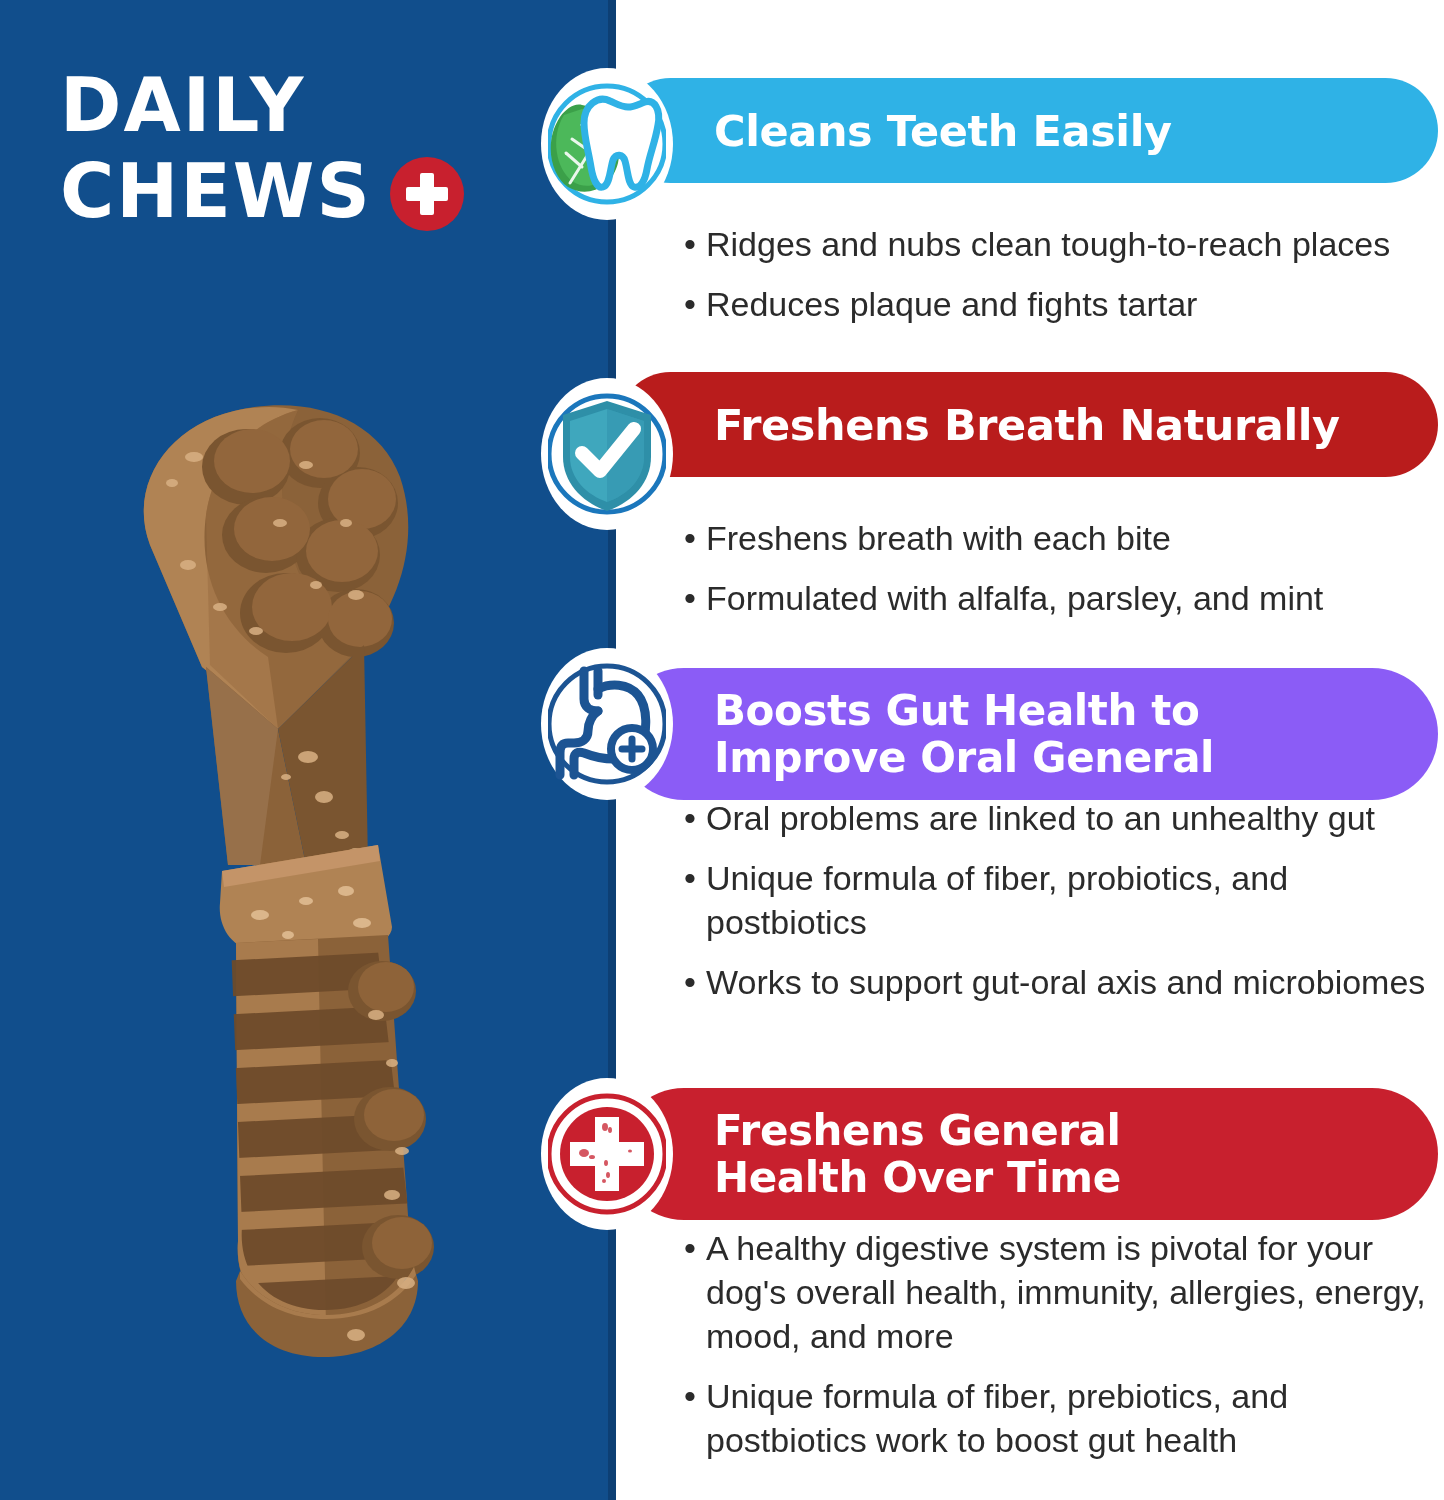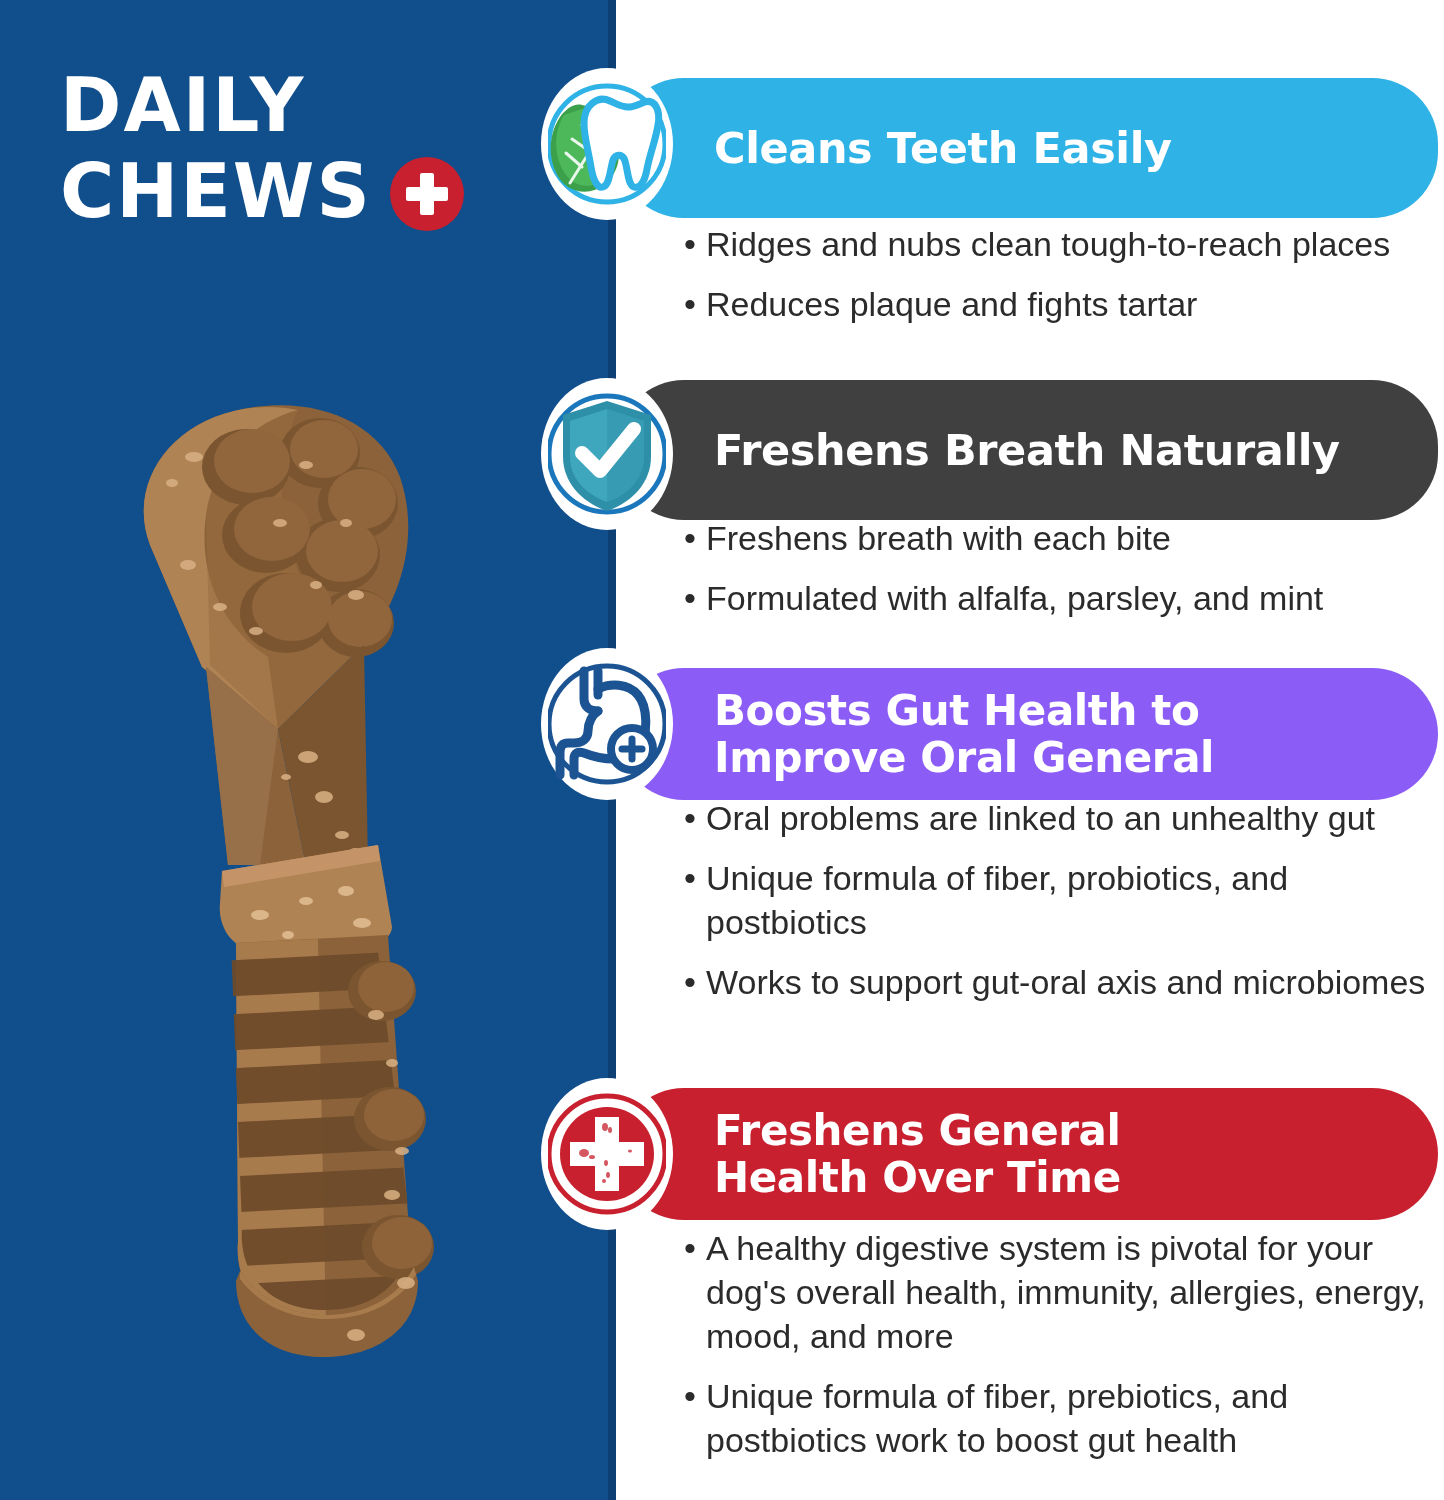--- a/index.html
+++ b/index.html
@@ -59,21 +59,21 @@
   }
 
   
   .content { position: absolute; left: 0; top: 0; width: 1444px; height: 1500px; }
 
   .section { position: absolute; left: 0; width: 1444px; }
 
   .banner {
     position: absolute;
     left: 618px;
-    height: 140px;
+    height: 105px;
     width: 820px;
     border-radius: 66px;
     display: flex;
     align-items: center;
     padding-left: 96px;
     padding-right: 28px;
   }
   .banner-title {
     font-family: "DejaVu Sans", sans-serif;
     font-weight: bold;
@@ -279,21 +279,21 @@
           <span class="bullet-text">Ridges and nubs clean tough-to-reach places</span>
         </div>
         <div class="bullet">
           <span class="bullet-dot">•</span>
           <span class="bullet-text">Reduces plaque and fights tartar</span>
         </div>
       </div>
     </div>
 
     <div class="section">
-      <div class="banner" style="top:380px; background:#404040;">
+      <div class="banner" style="top:372px; background:#b91c1c;">
         <div class="banner-title">Freshens Breath Naturally</div>
       </div>
       <div class="icon-badge" style="top:378px;">
         <svg width="118" height="138" viewBox="0 0 118 138">
           <circle cx="59" cy="69" r="58" fill="#ffffff" stroke="#1B77BC" stroke-width="5"></circle>
           <path d="M59 16 L103 30 L103 72 C103 98 83 118 59 126 C35 118 15 98 15 72 L15 30 Z" fill="#2E8FA8"></path>
           <path d="M59 24 L96 36 L96 72 C96 94 79 110 59 117 C39 110 22 94 22 72 L22 36 Z" fill="#3FA7BD"></path>
           <path d="M59 24 L96 36 L96 72 C96 94 79 110 59 117 Z" fill="#2E8FA8" opacity="0.45"></path>
           <path d="M34 68 L52 86 L86 44" stroke="#ffffff" stroke-width="14" fill="none" stroke-linecap="round" stroke-linejoin="round"></path>
         </svg>

